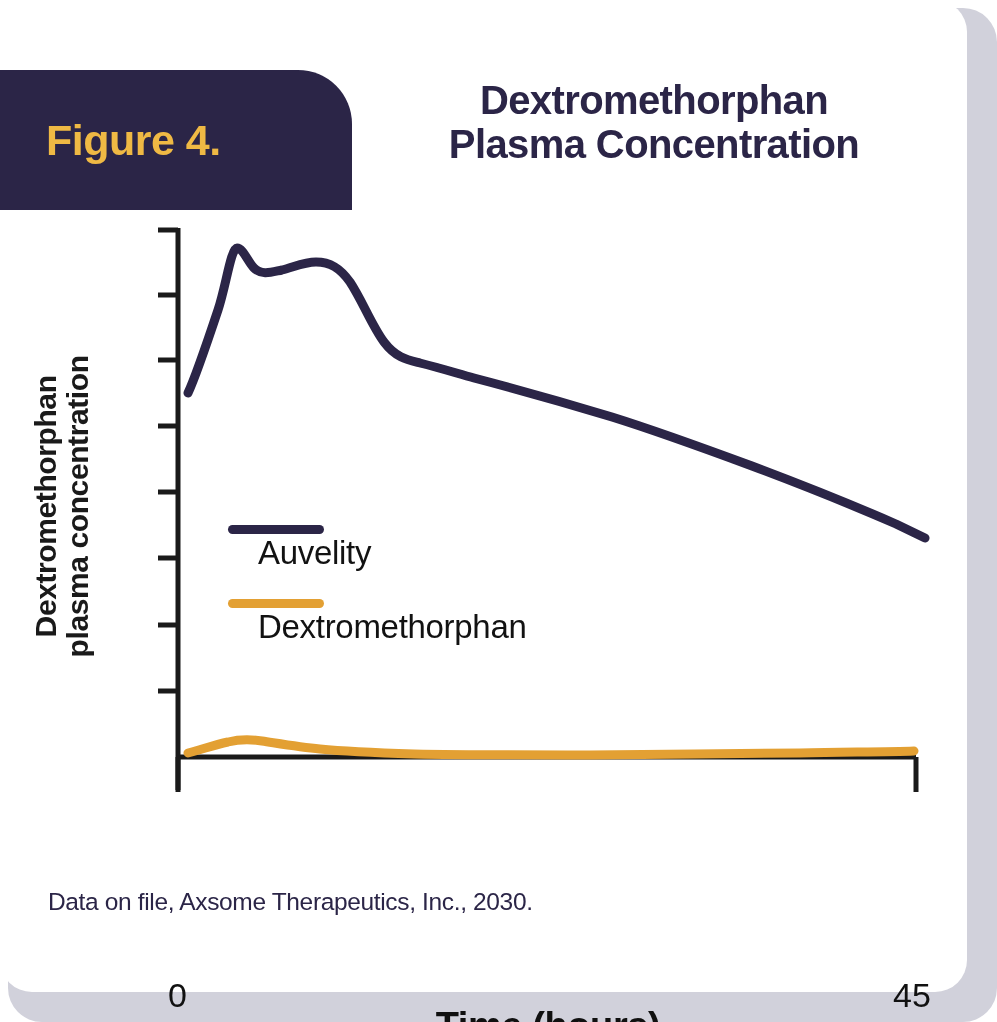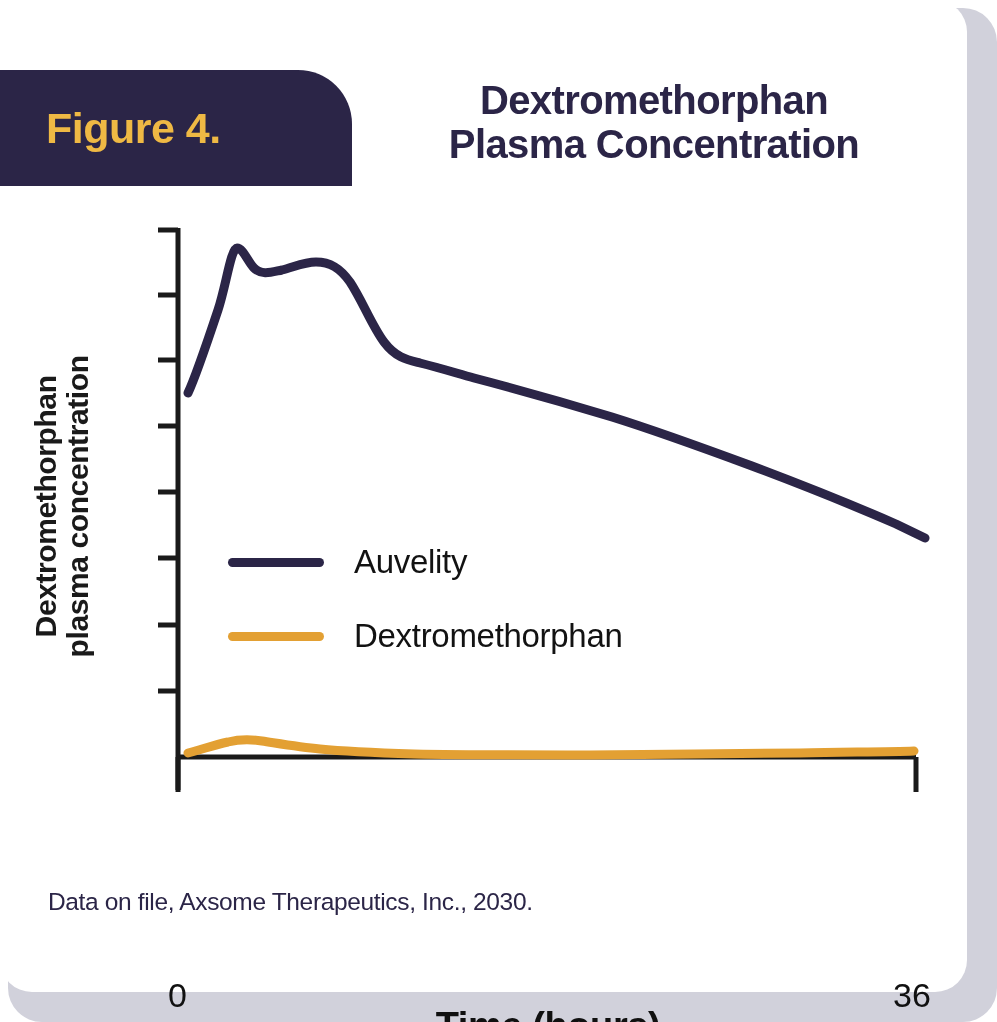--- a/index.html
+++ b/index.html
@@ -13,21 +13,21 @@
   .backdrop{
     position:absolute;left:8px;top:8px;width:989px;height:1014px;
     background:#d1d1db;border-radius:34px;
   }
   .card{
     position:absolute;left:0px;top:0px;width:967px;height:992px;
     background:#ffffff;border-radius:32px;
   }
   
   .figure-badge{
-    position:absolute;left:0px;top:70px;width:352px;height:116px;
+    position:absolute;left:0px;top:70px;width:352px;height:140px;
     background:#2b2547;
     border-top-right-radius:54px;
     display:flex;align-items:center;
   }
   .figure-badge-label{
     color:#efb944;font-size:43px;font-weight:bold;letter-spacing:-0.5px;
     margin-left:46px;line-height:1;
   }
   .chart-title{
     position:absolute;left:360px;top:78px;width:588px;
@@ -39,21 +39,21 @@
   .plot-area{position:absolute;left:0;top:200px;width:967px;height:620px;}
   .plot-svg{position:absolute;left:0;top:0;}
   .y-axis-title{
     position:absolute;left:-148px;top:274px;width:420px;
     transform:rotate(-90deg);transform-origin:center center;
     text-align:center;color:#1a1a1a;
     font-size:30px;font-weight:bold;line-height:1.08;letter-spacing:-0.4px;
   }
   .y-axis-title .t-line{display:block;}
   .legend{position:absolute;left:228px;top:325px;width:520px;}
-  .legend-row{display:flex;align-items:center;height:74px;}
+  .legend-row{display:flex;height:74px;flex-direction:column;}
   .legend-swatch{width:96px;height:9px;border-radius:5px;flex:none;}
   .legend-swatch.navy{background:#2b2547;}
   .legend-swatch.gold{background:#e3a033;}
   .legend-label{
     margin-left:30px;color:#121212;font-size:33px;font-weight:400;letter-spacing:-0.3px;
   }
   .tick-label{
     position:absolute;color:#111111;font-size:34px;font-weight:400;line-height:1;
   }
   .tick-label.x-min{left:168px;top:778px;}
@@ -146,21 +146,21 @@
           <span class="legend-swatch navy"></span>
           <span class="legend-label">Auvelity</span>
         </div>
         <div class="legend-row">
           <span class="legend-swatch gold"></span>
           <span class="legend-label">Dextromethorphan</span>
         </div>
       </div>
 
       <span class="tick-label x-min">0</span>
-      <span class="tick-label x-max">36</span>
+      <span class="tick-label x-max">45</span>
       <div class="x-axis-title">Time (hours)</div>
     </div>
 
     <div class="footnote">
       <span class="t-line">Data on file, Axsome Therapeutics, Inc., 2030.</span>
     </div>
 
   </div>
 </div>
 

